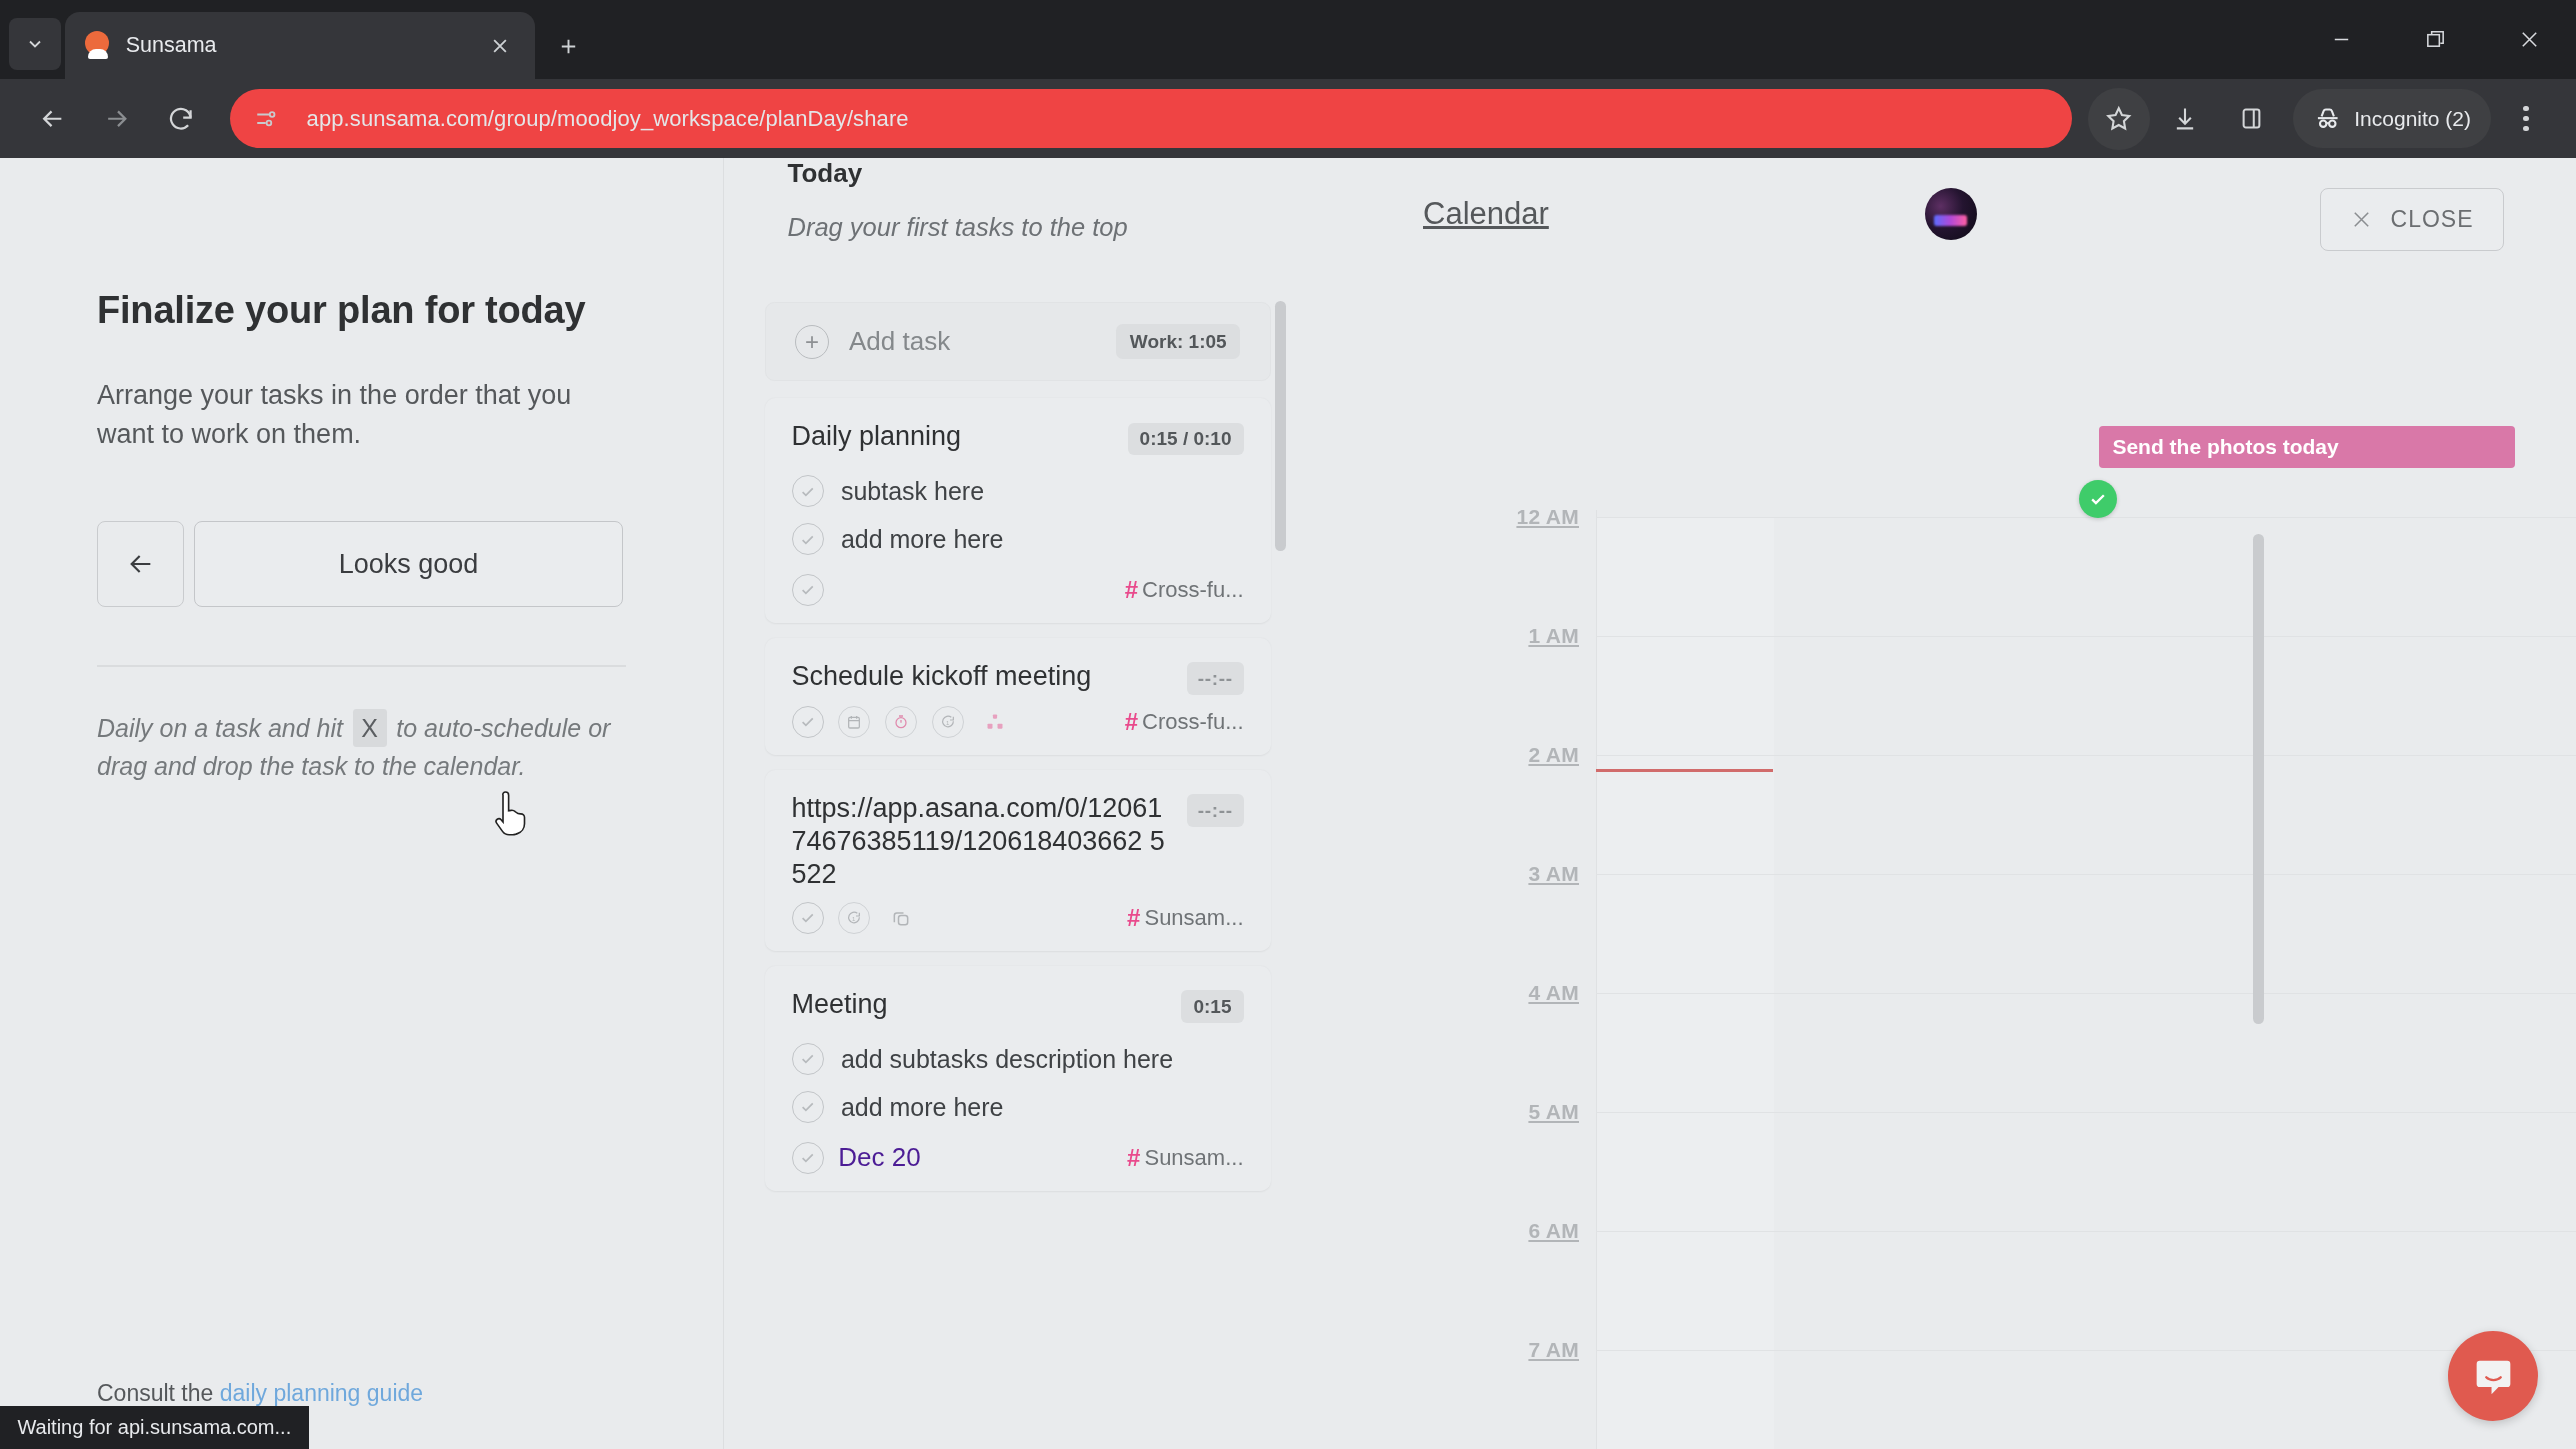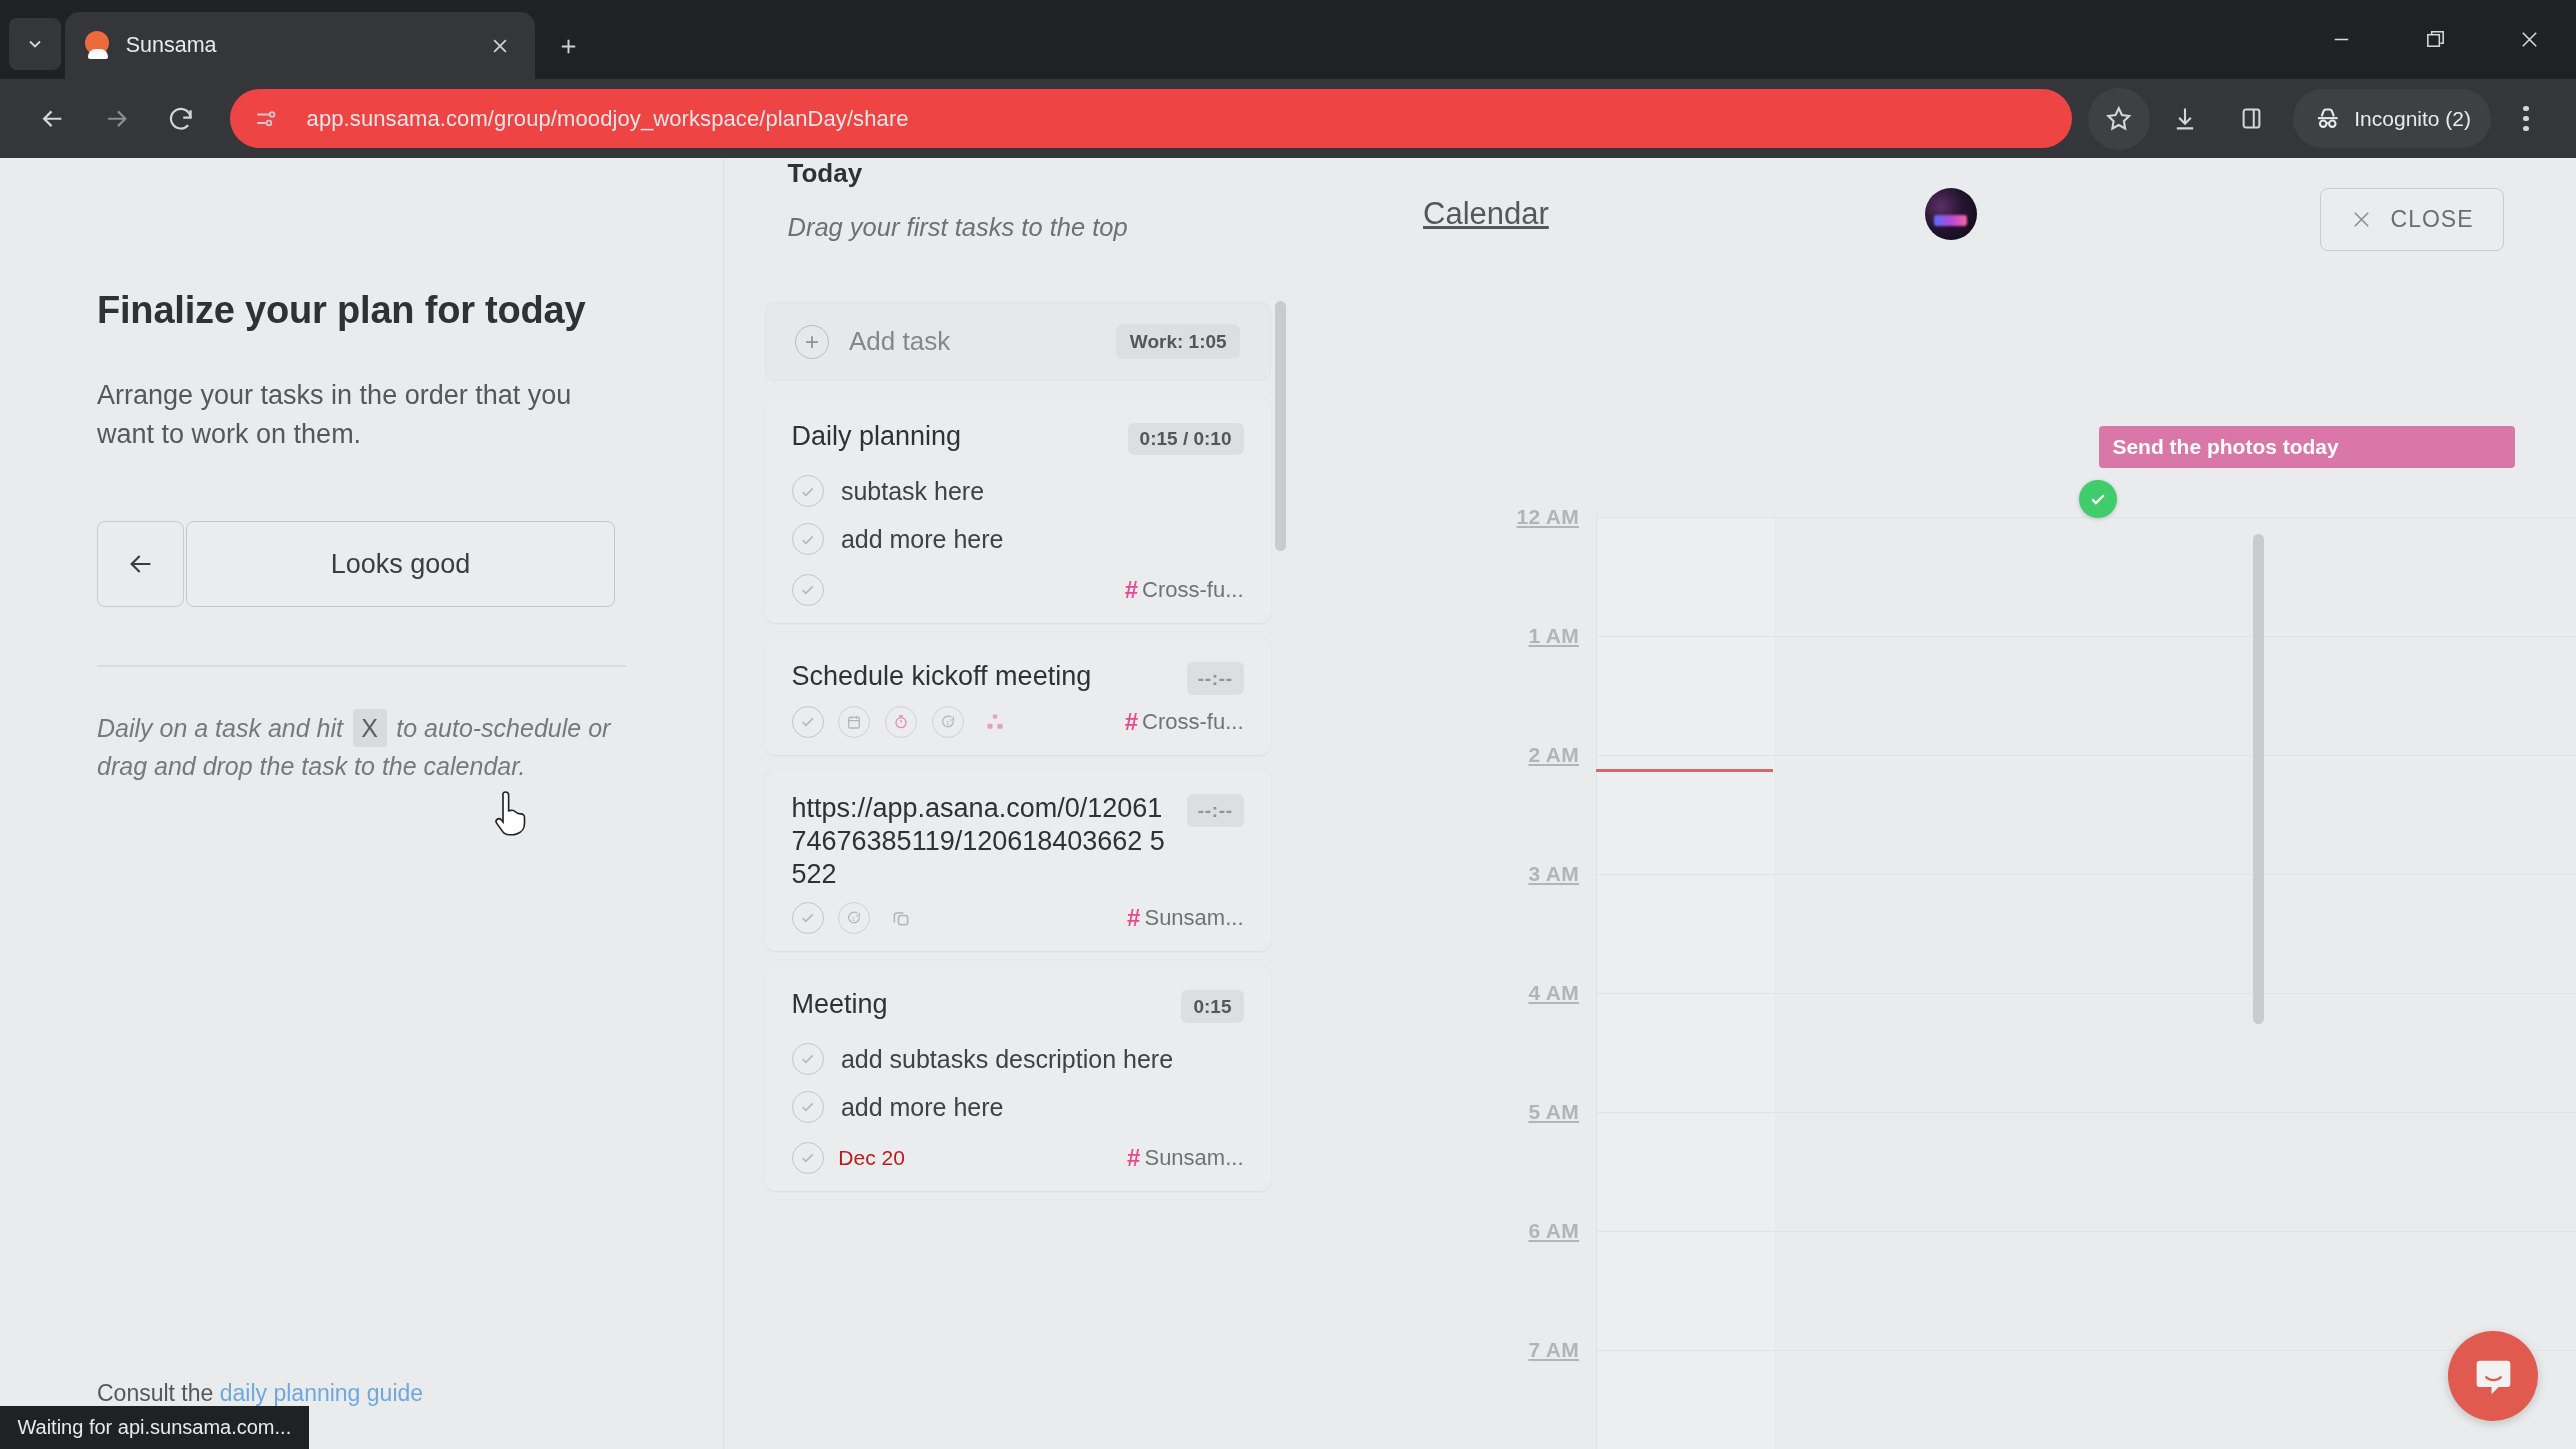--- a/index.html
+++ b/index.html
@@ -85,21 +85,21 @@
 
   
   .leftpanel {
     width: 724px; flex: 0 0 724px; background: #e9ebed;
     border-right: 1.3px solid #dcdee0; position: relative; padding: 0 97px;
   }
   .lp-title {
     font-size: 38px; font-weight: bold; color: #2f3133; margin-top: 131px; letter-spacing: -0.2px;
   }
   .lp-sub { font-size: 27px; color: #55585b; line-height: 1.45; margin-top: 44px; max-width: 530px; }
-  .lp-actions { display: flex; gap: 2px; margin-top: 67px; }
+  .lp-actions { display: flex; gap: 10px; margin-top: 67px; }
   .btn-back {
     width: 87px; height: 86px; border: 1.3px solid #c9cbce; border-radius: 8px;
     background: #e9ebed; display: flex; align-items: center; justify-content: center; color: #3b3d40;
   }
   .btn-primary {
     width: 429px; height: 86px; border: 1.3px solid #c4c6c9; border-radius: 8px;
     background: #eaecee; display: flex; align-items: center; justify-content: center;
     font-size: 27px; color: #3a3c3f; position: relative;
   }
   .cursor-hand { position: absolute; left: 493px; top: 631px; width: 40px; height: 51px; }
@@ -157,21 +157,21 @@
   .subtask-label { font-size: 25px; color: #3f4245; }
   .tc-footer { display: flex; align-items: center; gap: 14.8px; margin-top: 10.7px; }
   .tc-footer .spacer { flex: 1 1 auto; }
   .mini-icon {
     width: 32px; height: 32px; border-radius: 50%; border: 1.3px solid #cfd2d5;
     display: flex; align-items: center; justify-content: center; flex: 0 0 32px; color: #a6a9ac;
   }
   .mini-icon.noborder { border: none; }
   .channel { font-size: 22px; color: #6f7376; white-space: nowrap; display: flex; align-items: center; gap: 4px; }
   .channel .hash { color: #e94a8c; font-weight: bold; font-size: 24px; }
-  .footer-date { font-size: 21px; color: #b91c1c; }
+  .footer-date { font-size: 26px; color: #4c1d95; }
 
   .scrollbar-mid {
     position: absolute; left: 551px; top: 143px; width: 10.7px; height: 250px;
     background: #c9cbce; border-radius: 5.4px;
   }
 
   
   .calcol { flex: 1 1 auto; position: relative; }
   .cal-header { display: flex; align-items: center; padding: 29.5px 0 0 55px; }
   .cal-title { font-size: 31px; color: #55585b; text-decoration: underline; }

